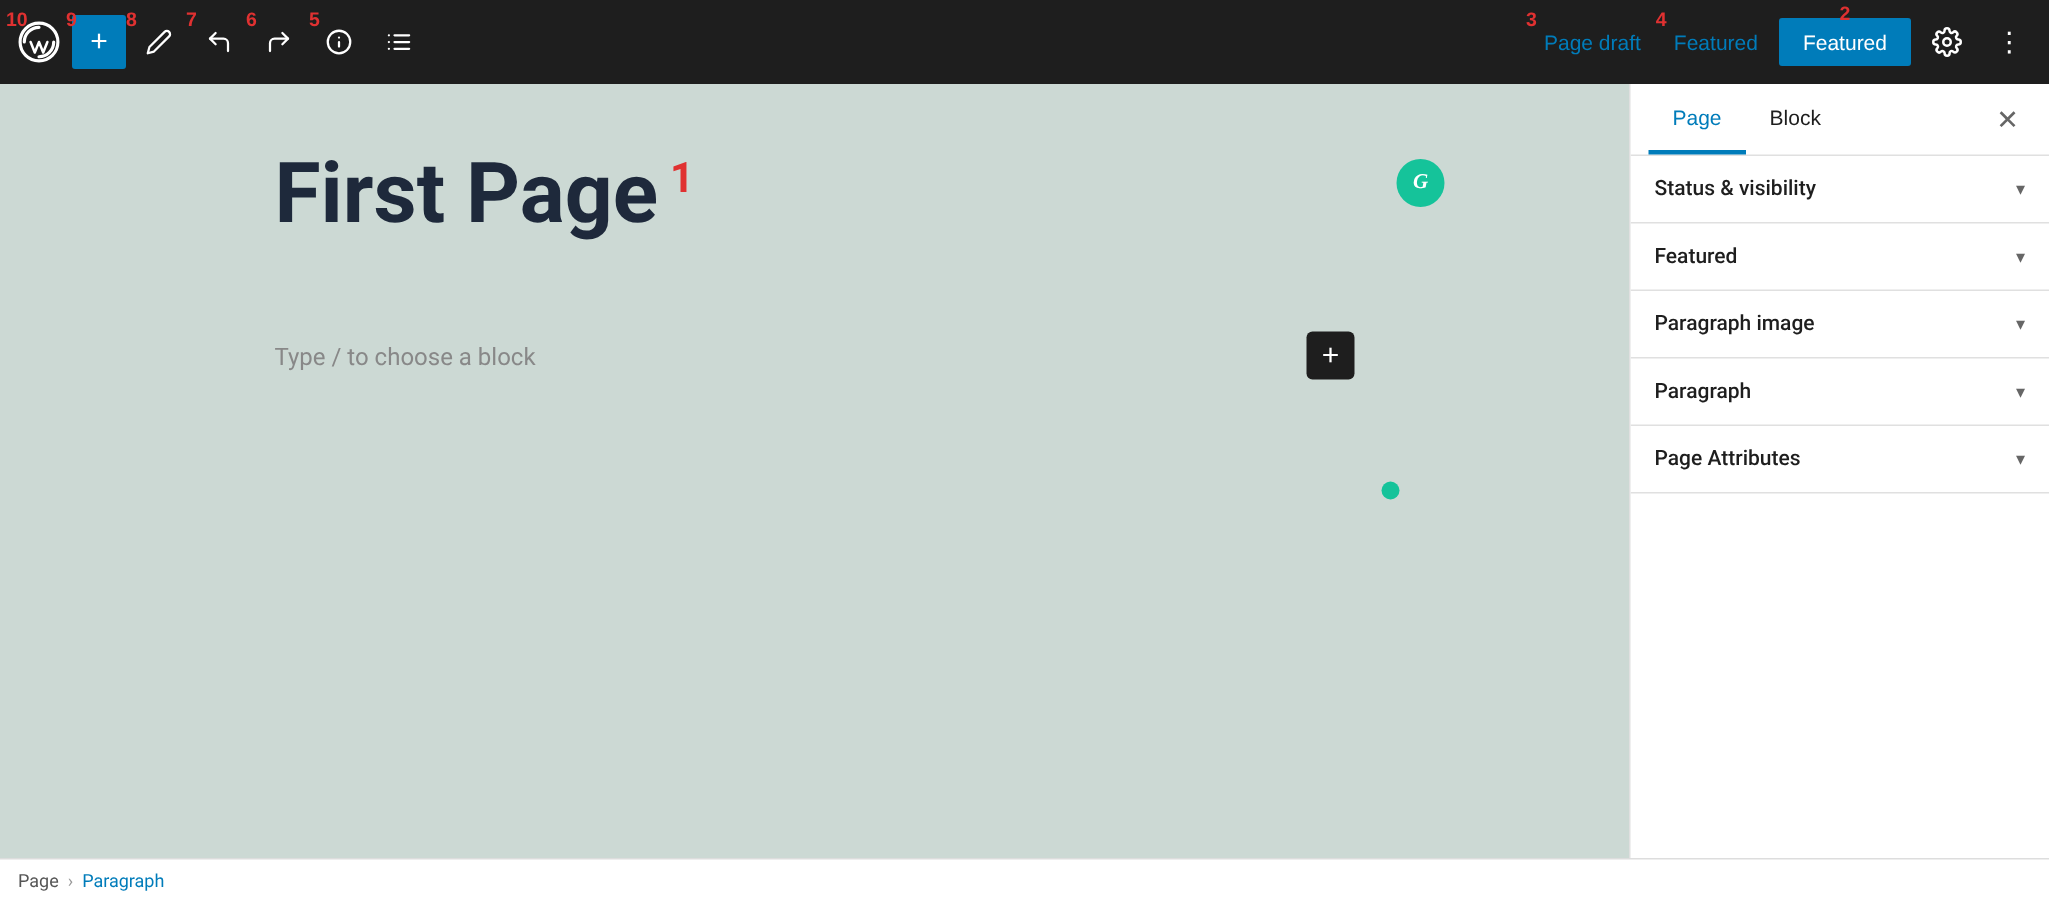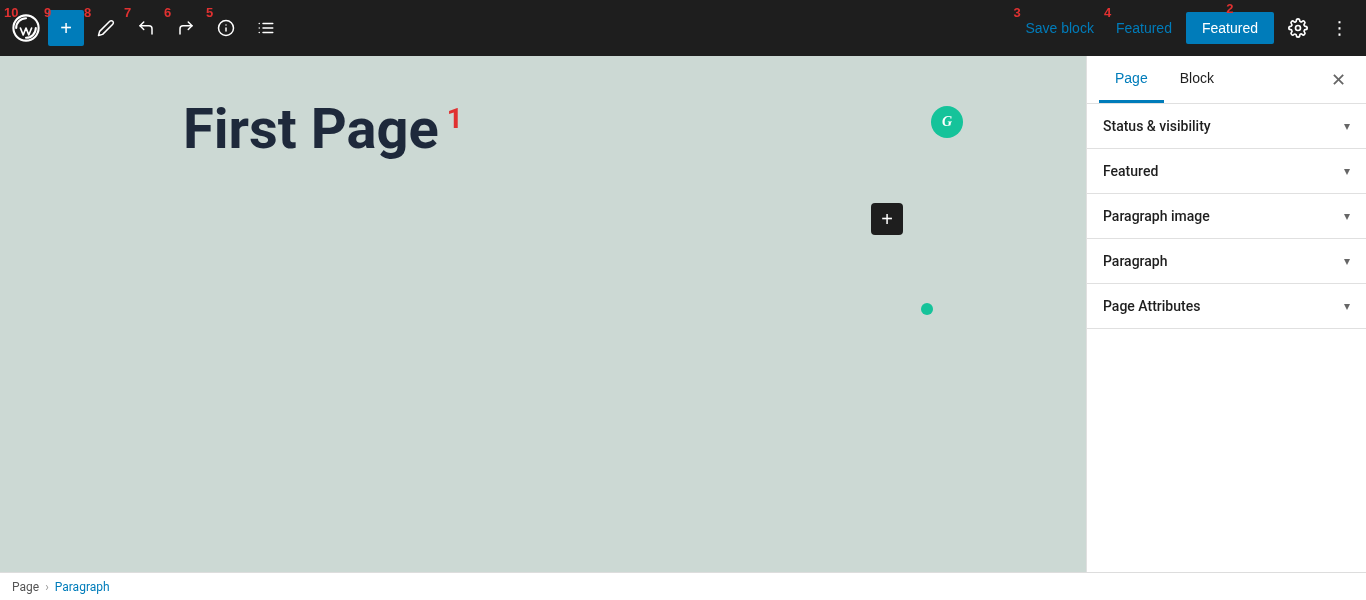--- a/index.html
+++ b/index.html
@@ -142,21 +142,21 @@
     }
     .editor-content {
       width: 100%;
       max-width: 720px;
     }
     .page-title {
       font-size: 56px;
       font-weight: 700;
       color: #1e293b;
       line-height: 1.2;
-      margin-bottom: 12px;
+      margin-bottom: 30px;
       position: relative;
       display: inline-block;
       text-align: right;
     }
     .title-num {
       color: #e03131;
       font-size: 28px;
       font-weight: bold;
       margin-left: 8px;
       vertical-align: super;
@@ -367,21 +367,21 @@
         <line x1="3" y1="12" x2="3.01" y2="12"></line>
         <line x1="3" y1="18" x2="3.01" y2="18"></line>
       </svg>
     </button>
   </div>
 
   <div class="toolbar-right">
 
     <button class="save-draft-btn" style="position:relative;">
       <span class="anno" style="top:-8px;left:-4px;color:#e03131;font-size:13px;font-weight:bold;position:absolute;">3</span>
-      <span>Save block</span>
+      <span>Page draft</span>
     </button>
 
     <button class="preview-btn" style="position:relative;">
       <span class="anno" style="top:-8px;left:-4px;color:#e03131;font-size:13px;font-weight:bold;position:absolute;">4</span>
       <span>Featured</span>
     </button>
 
     <button class="publish-btn" style="position:relative;">
       <span class="anno" style="top:-10px;left:50%;transform:translateX(-50%);color:#e03131;font-size:13px;font-weight:bold;position:absolute;">2</span>
       <span>Featured</span>
@@ -409,20 +409,21 @@
         <h1 class="page-title">
           <span>First Page</span><span class="title-num">1</span>
         </h1>
         
         <div class="grammarly-icon" style="position:absolute; right: -60px; top: 10px;">
           <span style="font-family: serif; font-style: italic;">G</span>
         </div>
       </div>
 
       <div class="block-placeholder" style="position:relative;">
+        <span>Type / to choose a block</span>
         <button class="add-block-btn">
           <span>+</span>
         </button>
       </div>
 
       <div style="position:relative; height: 300px;">
         <div style="position:absolute; right: -30px; top: 60px; width:12px; height:12px; background:#15c39a; border-radius:50%;"></div>
       </div>
 
     </div>

